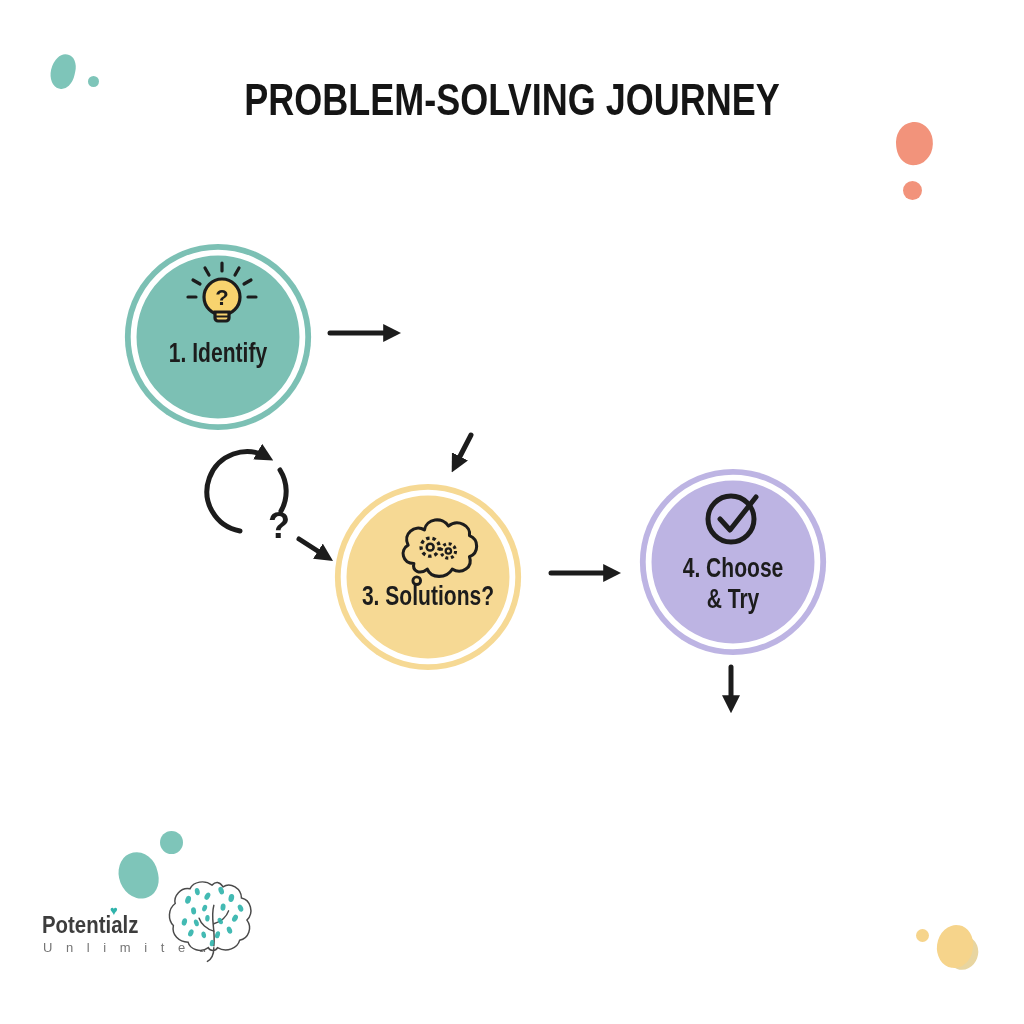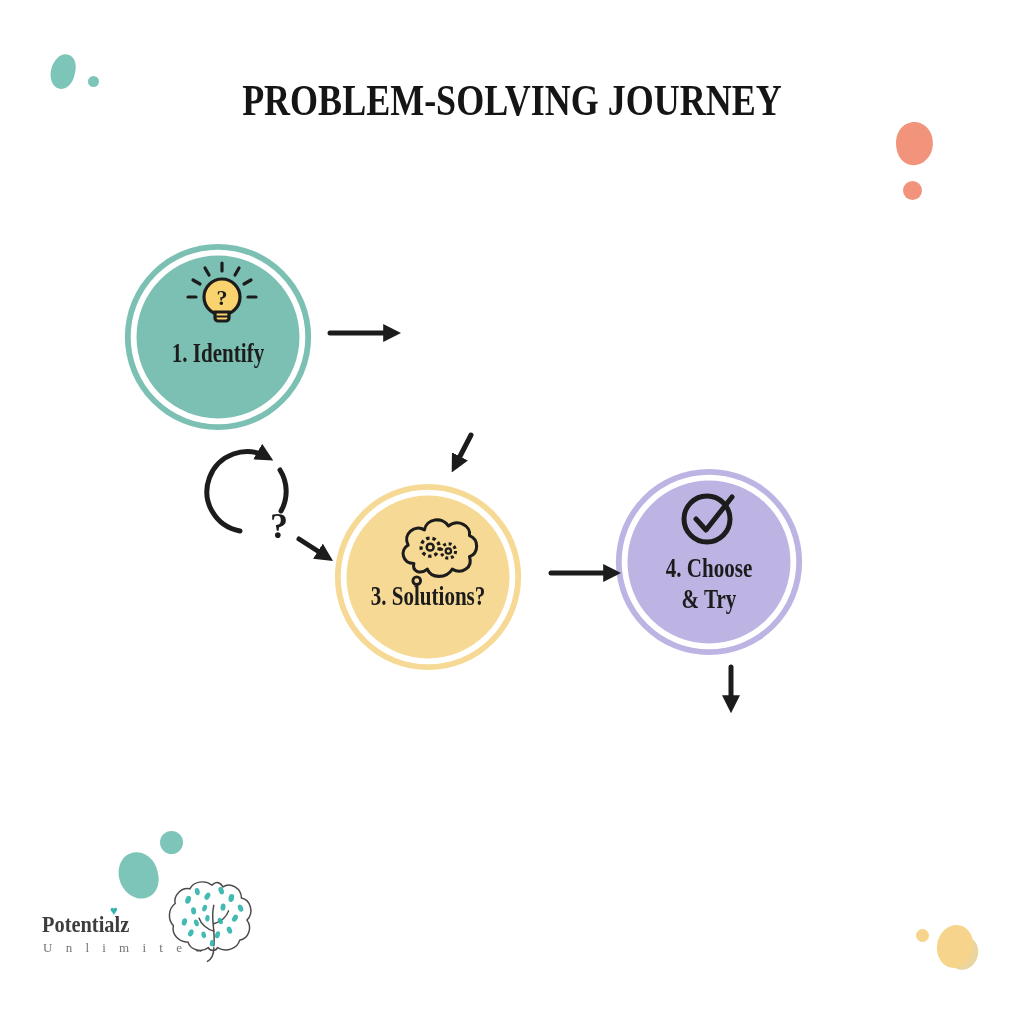--- a/index.html
+++ b/index.html
@@ -1,18 +1,18 @@
 <!DOCTYPE html>
 <html><head>
 <meta charset="utf-8">
 <style>
   html,body { margin:0; padding:0; background:#fff; }
   .canvas {
     position:relative; width:1024px; height:1024px; background:#ffffff;
-    font-family:Liberation Serif, serif; overflow:hidden; color:#1c1c1c;
+    font-family:Liberation Sans, sans-serif; overflow:hidden; color:#1c1c1c;
   }
   .title {
     position:absolute; top:74px; left:50%;
     transform:translateX(-50%) scaleX(.8);
     font-size:45px; font-weight:bold; letter-spacing:0px;
     white-space:nowrap; color:#151515;
   }
   .step { position:absolute; }
   .circle-bg { position:absolute; left:0; top:0; }
   .icon { position:absolute; }
@@ -87,21 +87,21 @@
         <circle cx="30" cy="80" r="4" stroke-width="3"></circle>
         <circle cx="44" cy="45" r="9.5" stroke-width="3.4" stroke-dasharray="3.6 3.1"></circle>
         <circle cx="44" cy="45" r="3.6" stroke-width="2.6"></circle>
         <circle cx="63" cy="49" r="7.5" stroke-width="3.2" stroke-dasharray="3.1 2.8"></circle>
         <circle cx="63" cy="49" r="2.8" stroke-width="2.4"></circle>
       </g>
     </svg>
     <div class="step-label" style="top:101px;">3. Solutions?</div>
   </div>
 
-  <div class="step" style="left:612px;top:465px;width:194px;height:194px;">
+  <div class="step" style="left:636px;top:465px;width:194px;height:194px;">
     <svg class="circle-bg" width="194" height="194" viewBox="0 0 200 200">
       <circle cx="100" cy="100" r="96" fill="#bdb4e3"></circle>
       <circle cx="100" cy="100" r="87" fill="none" stroke="#ffffff" stroke-width="6"></circle>
     </svg>
     <svg class="icon" style="left:47px;top:0px;" width="96" height="96" viewBox="0 0 96 96">
       <g fill="none" stroke="#1c1c1c" stroke-linecap="round" stroke-linejoin="round">
         <circle cx="48" cy="54" r="23" stroke-width="5"></circle>
         <path d="M37 54 L 47 65 L 73 32" stroke-width="5"></path>
       </g>
     </svg>

